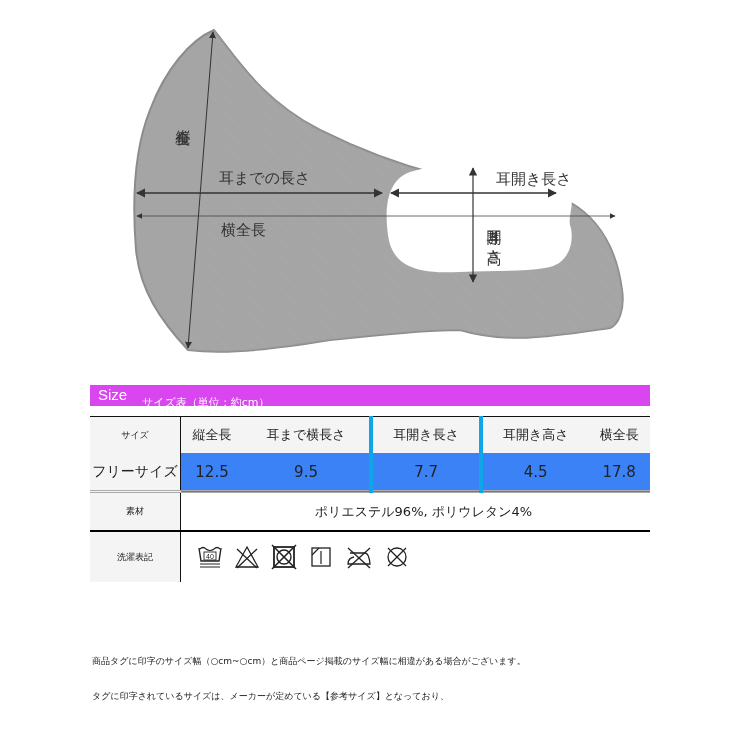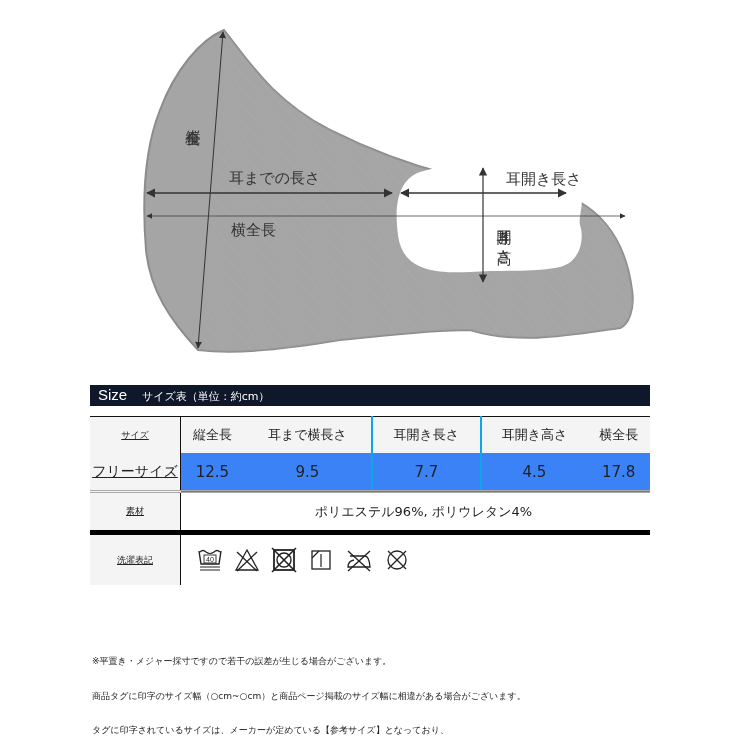--- a/index.html
+++ b/index.html
@@ -1,31 +1,31 @@
 <!DOCTYPE html>
 <html><head>
   <meta charset="utf-8">
   <style>
     html, body { margin:0; padding:0; background:#fff; }
     body { width:740px; height:740px; position:relative; overflow:hidden;
       font-family:"DejaVu Sans", "Liberation Sans", sans-serif; color:#222; }
-    .diagram { position:absolute; left:10px; top:0; width:608px; height:370px; }
+    .diagram { position:absolute; left:0; top:0; width:608px; height:370px; }
     .lbl { position:absolute; font-size:15px; color:#333; line-height:1; font-family:"DejaVu Sans", sans-serif; }
     .vert { writing-mode: vertical-rl; letter-spacing:1px; }
-    .size-bar { position:absolute; left:90px; top:385px; width:560px; height:21px; background:#0f172a; color:#fff;text-decoration:underline; }
+    .size-bar { position:absolute; left:90px; top:385px; width:560px; height:21px; background:#d946ef; color:#fff;text-decoration:underline; }
     .size-bar .big { position:absolute; left:8px; top:1px; font-size:15px; font-family:"Liberation Sans", sans-serif; }
-    .size-bar .small { position:absolute; left:52px; top:4px; font-size:11px; }
+    .size-bar .small { position:absolute; left:52px; top:10px; font-size:11px; }
     table.spec { position:absolute; left:90px; top:416px; width:560px; border-collapse:collapse; font-size:13px; }
     table.spec td { padding:0; text-align:center; vertical-align:middle; }
     .row-head td { height:36px; background:#f4f4f4; border-top:1.5px solid #111; }
     .row-val td { height:37px; font-size:15px; background:#3b82f6; border-bottom:3px double #aaa; }
-    .lcol { width:90px; background:#f4f4f4 !important; font-size:9px; color:#222; border-right:1.5px solid #111;text-decoration:underline; }
-    .sep { border-right:2px solid #0ea5e9;margin-top:17px; }
+    .lcol { width:90px; background:#f4f4f4 !important; font-size:9px; color:#222; border-right:1.5px solid #111; }
+    .sep { border-right:4px solid #0ea5e9;margin-top:17px; }
     .wide { text-align:center; padding-left:16px !important; font-size:13px; line-height:19px; }
-    .row-mat td { height:37px; border-bottom:5px solid #000000; }
+    .row-mat td { height:37px; border-bottom:2px solid #000000; }
     .row-note td { height:51px; border-bottom:1px solid #aaa; }
     .row-care td { height:50px; }
     .care-icons { display:flex; gap:11px; align-items:center; }
     .care-icons svg { display:block; }
     .notes { position:absolute; left:92px; top:633px; font-size:9px; line-height:11.5px; color:#222; white-space:pre; }
     .notes p { margin:0; }
   </style>
 </head>
 <body>
 
@@ -141,21 +141,20 @@
           <line x1="4" y1="4" x2="22" y2="22" stroke="#222" stroke-width="1.3"></line>
           <line x1="22" y1="4" x2="4" y2="22" stroke="#222" stroke-width="1.3"></line>
         </svg>
       </div>
     </td>
   </tr>
 </tbody>
   </table>
 
 <div class="notes">
-  <p>※平置き・メジャー採寸ですので若干の誤差が生じる場合がございます。</p>
   <p>商品タグに印字のサイズ幅（○cm~○cm）と商品ページ掲載のサイズ幅に相違がある場合がございます。</p>
   <p>タグに印字されているサイズは、メーカーが定めている【参考サイズ】となっており、</p>
   
   
   
   
   
 </div>
 
 </body></html>

